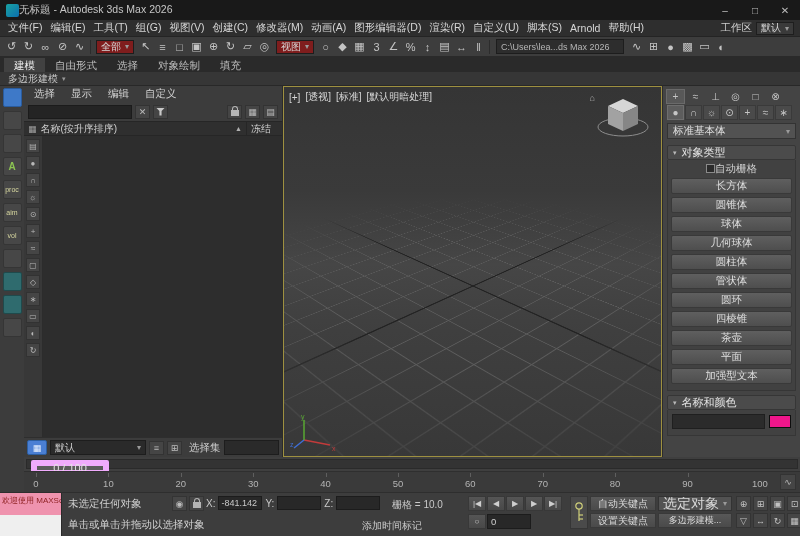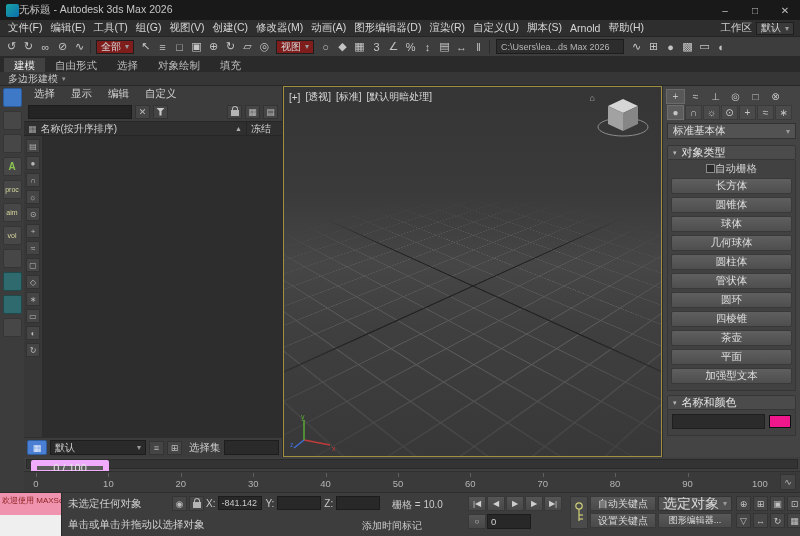--- a/index.html
+++ b/index.html
@@ -476,21 +476,21 @@
         <line x1="6" y1="14" x2="10" y2="14" stroke="#cfcf7a" stroke-width="1.2"></line>
         <line x1="6" y1="18" x2="10" y2="18" stroke="#cfcf7a" stroke-width="1.2"></line>
       </svg>
     </div>
     <div class="sb-keycol">
       <span class="kbtn">自动关键点</span>
       <span class="kbtn">设置关键点</span>
     </div>
     <div class="sb-keycol2">
       <span class="kdd">选定对象</span>
-      <span class="kbtn2">图形编辑器...</span>
+      <span class="kbtn2">多边形建模...</span>
     </div>
     <div class="sb-nav">
 
     <span class="nbtn">⊕</span>
         <span class="nbtn">⊞</span>
         <span class="nbtn">▣</span>
         <span class="nbtn">⊡</span>
         <span class="nbtn">▽</span>
         <span class="nbtn">↔</span>
         <span class="nbtn">↻</span>

